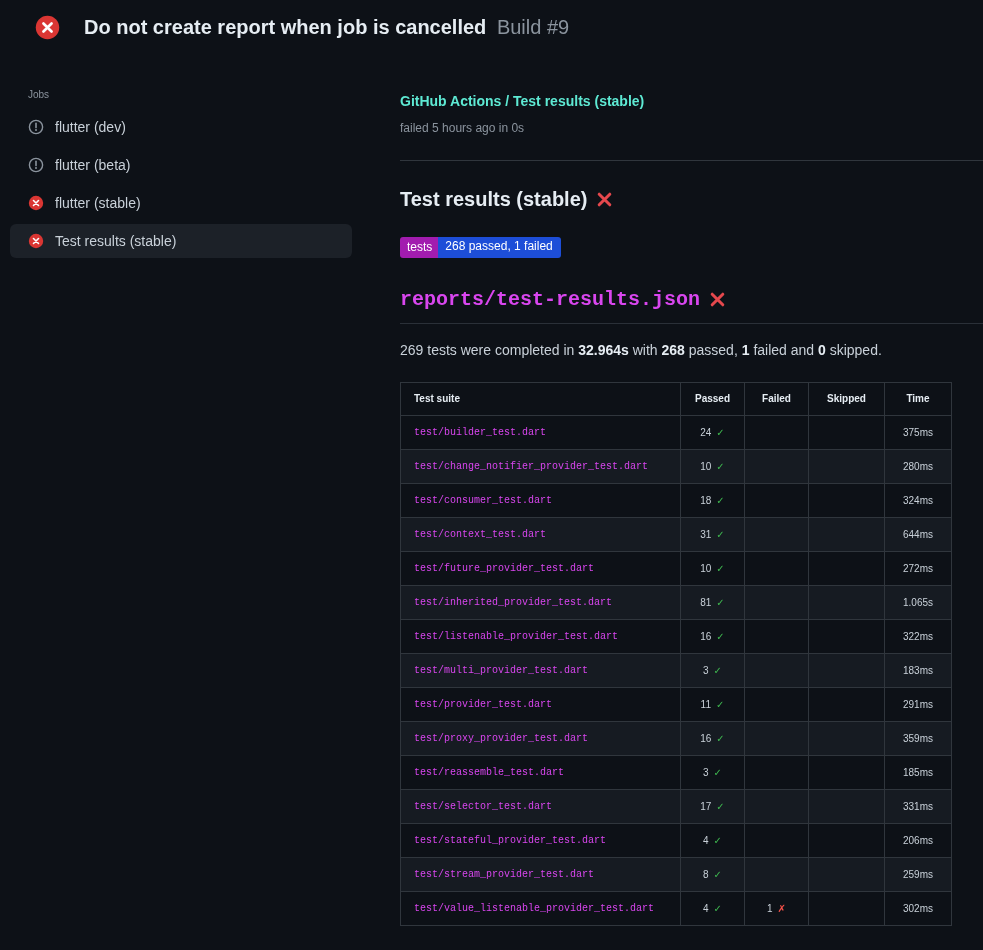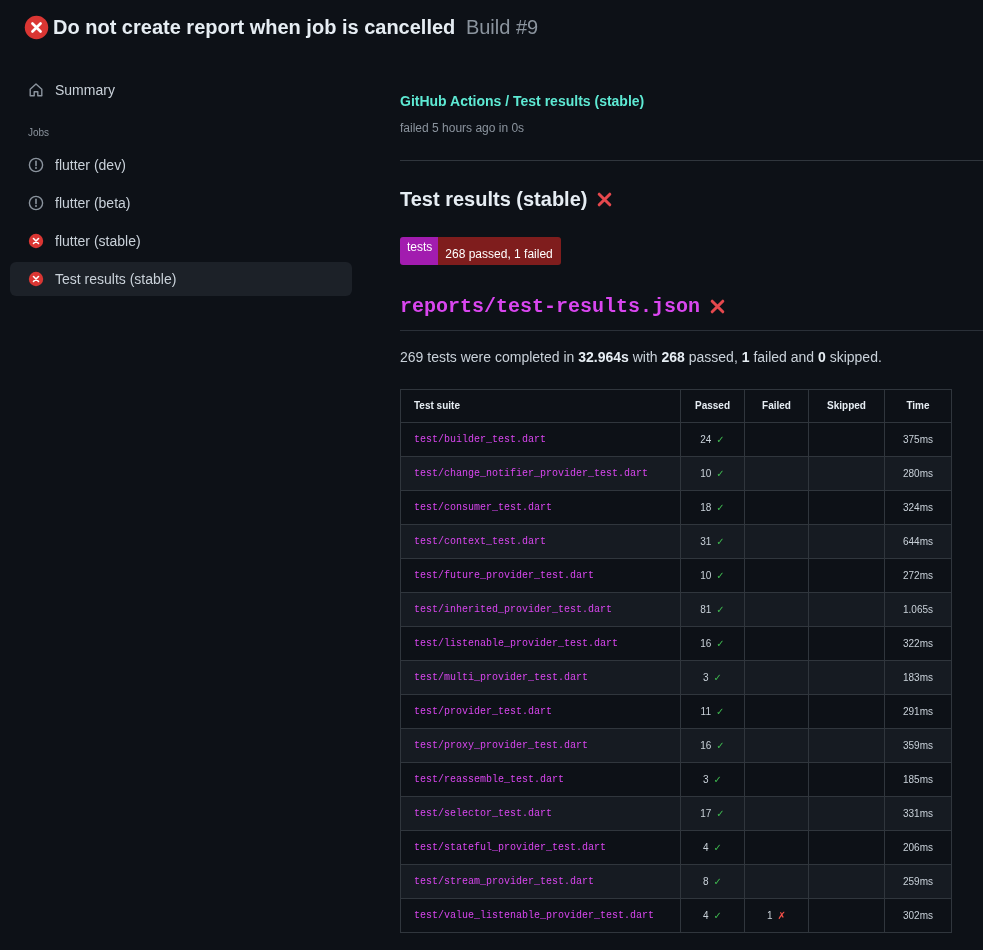--- a/index.html
+++ b/index.html
@@ -7,22 +7,23 @@
   body {
     background: #0d1117;
     color: #c9d1d9;
     font-family: "Liberation Sans", "DejaVu Sans", sans-serif;
     font-size: 14px;
   }
   a { color: #d946ef; text-decoration: none; font-family: Liberation Mono, monospace; }
 
   
   .top {
-    display: flex; align-items: center; gap: 4px;
+    display: flex; align-items: center; gap: 24px;
     padding: 15px 24px 13px 24px;
+    margin-left: 11px;
   }
   .icon24 { width: 25px; height: 25px; display: inline-flex; flex-shrink: 0; }
   .icon24 svg { width: 100%; height: 100%; }
   h1 { font-size: 20px; font-weight: 700; color: #e6edf3; }
   h1 .build { color: #8b949e; font-weight: 400; margin-left: 5px; }
 
   .content { display: flex; align-items: flex-start; }
 
   
   .sidebar { width: 368px; flex-shrink: 0; padding: 20px 16px 0 10px; }
@@ -52,21 +53,21 @@
   .xmark svg { width: 100%; height: 100%; }
 
   .badge {
     display: inline-flex; margin-top: 26px; font-size: 12px; line-height: 18px;
   }
   .badge-left {
     background: #a21caf; color: #ffffff; padding: 1px 6px 2px 7px;
     border-radius: 3px 0 0 3px;
   }
   .badge-right {
-    background: #7f1d1d; color: #ffffff; padding: 8px 8px 2px 7px;
+    background: #1d4ed8; color: #ffffff; padding: 0 8px 2px 7px;
     border-radius: 0 3px 3px 0;
   }
 
   .report-title {
     margin: 30px -32px 0 0; padding: 0 32px 12px 0;
     font-size: 20px; font-weight: 700;
     border-bottom: 1px solid #2a3038;
     display: flex; align-items: center; gap: 9px;
   }
   .report-title a { font-weight: 700; }
@@ -110,28 +111,20 @@
     </span>
     <h1>
       <span>Do not create report when job is cancelled</span>
       <span class="build">Build #9</span>
     </h1>
   </header>
 
   <div class="content">
 
     <aside class="sidebar">
-      <div class="side-item">
-        <span class="icon16">
-          <svg viewBox="0 0 16 16">
-            <path d="M2.2 7.3 8 2l5.8 5.3V13.8H9.8V9.8H6.2v4H2.2z" fill="none" stroke="#8b949e" stroke-width="1.4" stroke-linejoin="round"></path>
-          </svg>
-        </span>
-        <span>Summary</span>
-      </div>
 
       <div class="jobs-label">Jobs</div>
 
       <div class="side-item">
         <span class="icon16">
           <svg viewBox="0 0 16 16">
             <circle cx="8" cy="8" r="6.6" fill="none" stroke="#8b949e" stroke-width="1.4"></circle>
             <path d="M8 4.4v4.2" stroke="#8b949e" stroke-width="1.6" stroke-linecap="round"></path>
             <circle cx="8" cy="11.1" r="1" fill="#8b949e"></circle>
           </svg>

